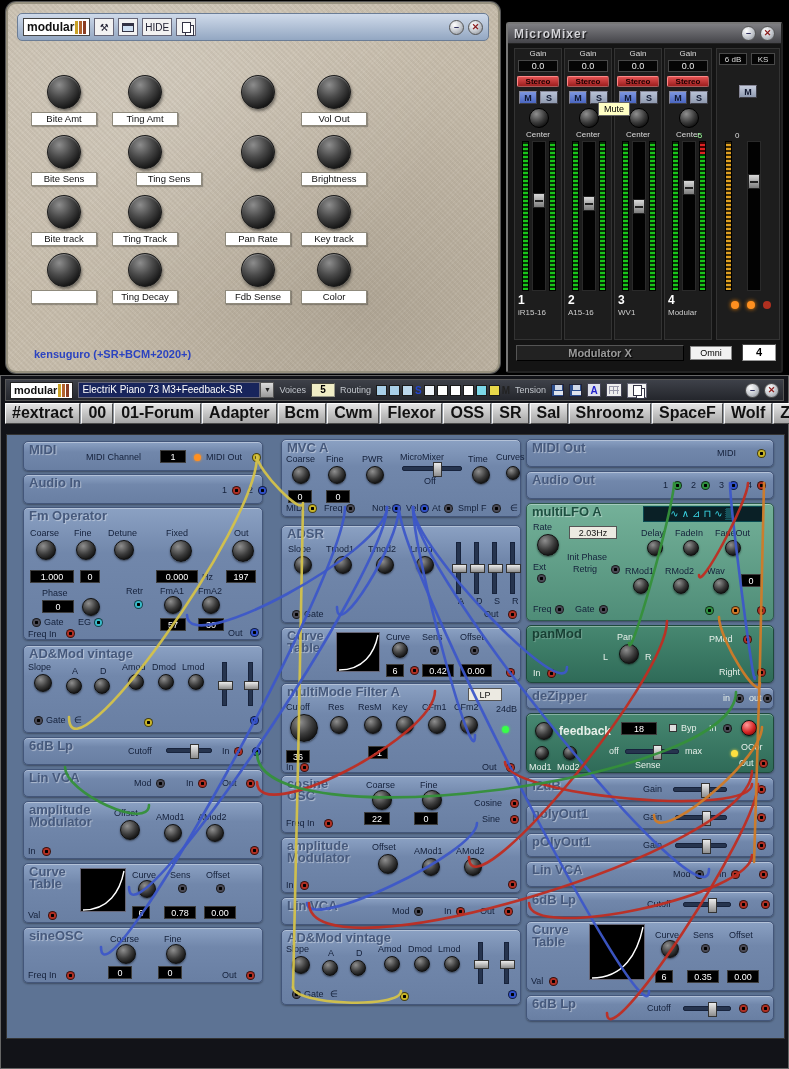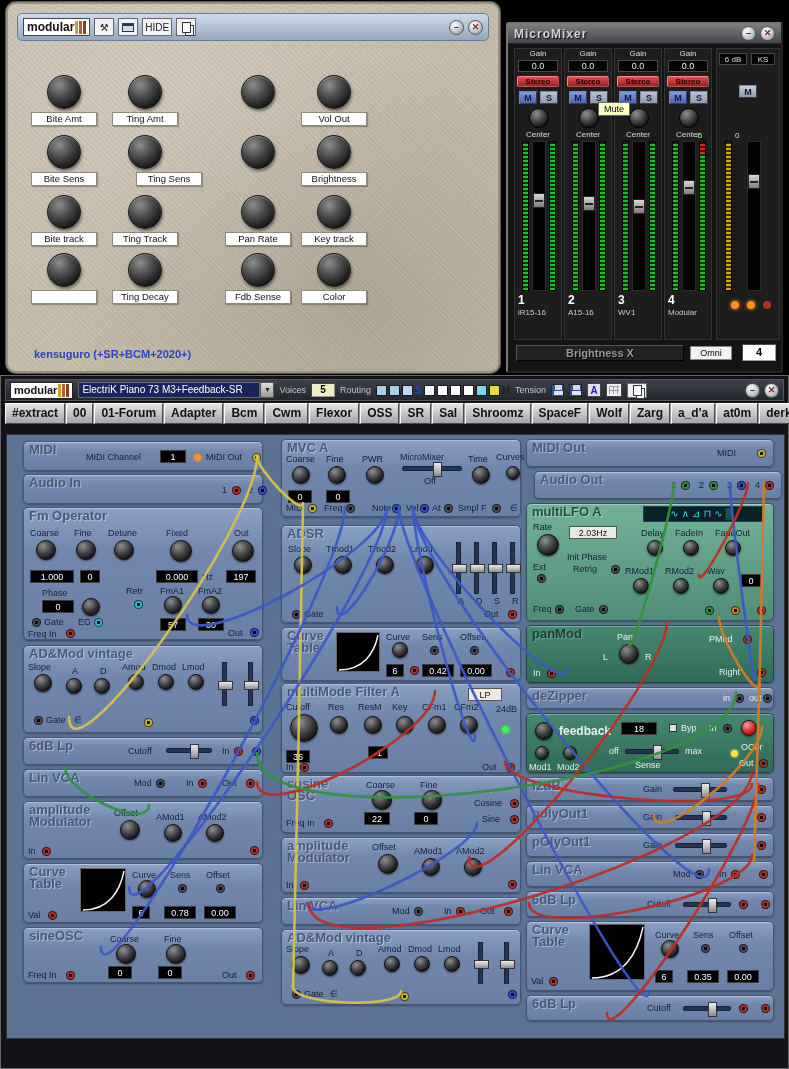--- a/index.html
+++ b/index.html
@@ -97,21 +97,21 @@
   .disk{width:13px;height:13px;background:#2e4f8e;border:1px solid #223;position:relative;}
   .disk::before{content:'';position:absolute;left:3px;top:0;width:7px;height:5px;background:#cfd8e8;}
   .disk::after{content:'';position:absolute;left:2px;bottom:1px;width:9px;height:4px;background:#dfe4ee;}
   .aico{width:14px;height:14px;background:#dde0ea;border:1px solid #445;color:#22c;font-size:10px;font-weight:bold;
     text-align:center;line-height:13px;}
   .gridico{width:16px;height:14px;background:#eee;border:1px solid #445;position:relative;}
   .gridico::before{content:'';position:absolute;inset:2px;
     background:repeating-linear-gradient(90deg,#99a 0 1px,transparent 1px 4px),repeating-linear-gradient(#99a 0 1px,transparent 1px 4px);}
   .xtabs{position:absolute;left:4px;top:27px;right:4px;height:21px;background:#8e949c;display:flex;}
   .tab{padding:0 6px;background:linear-gradient(#e4e4e4,#a6a6a6);border:1px solid;border-color:#fafafa #4a4a4a #4a4a4a #fafafa;
-    font-size:12px;font-weight:bold;color:#111;line-height:18px;margin-right:1px;white-space:nowrap;}
+    font-size:16px;font-weight:bold;color:#111;line-height:18px;margin-right:1px;white-space:nowrap;}
   .xcanvas{position:absolute;left:5px;top:58px;width:779px;height:605px;background:#5d7394;border:1px solid #333;overflow:hidden;}
   .cablesvg{position:absolute;left:0;top:0;z-index:5;pointer-events:none;}
 
   .module{position:absolute;border-radius:5px;border:1px solid #43567a;
     background:linear-gradient(180deg,#8ba1c3,#7187ab 35%,#697fa3);
     box-shadow:inset 0 1px 0 rgba(255,255,255,.35), 0 1px 2px rgba(0,0,0,.35);}
   .module.green{background:linear-gradient(180deg,#74b199,#4f8d78);border-color:#2e5c4c;}
   .module.dgreen{background:linear-gradient(180deg,#478871,#2f6b58);border-color:#1e4a3c;}
   .mhead{position:absolute;left:5px;top:2px;font-weight:bold;font-size:13px;color:#46597c;
     text-shadow:1px 1px 1px rgba(255,255,255,.45);white-space:pre-line;line-height:12px;z-index:1;}
@@ -217,21 +217,21 @@
         <div class="mms" style="left:22px;top:36px;background:linear-gradient(#c6cede,#8f9ab0);position:absolute;">M</div>
         <div class="mlbl" style="left:18px;top:82px;width:auto;">0</div>
         <div class="ledcol" style="position:absolute;left:8px;top:92px;height:150px;background:repeating-linear-gradient(to top,#e0a020 0 2px,#3a2a08 2px 4px);"></div>
         <div class="ftrack" style="position:absolute;left:30px;top:92px;height:150px;">
           <div class="fthumb" id="mfthumb" style="top: 32px;"></div>
         </div>
         <div class="mled" style="left:14px;top:252px;background:#ff9020;box-shadow:0 0 4px #f80;"></div>
         <div class="mled" style="left:30px;top:252px;background:#ff9020;box-shadow:0 0 4px #f80;"></div>
         <div class="mled" style="left:46px;top:252px;background:#b03020;"></div>
       </div>
-      <div class="mbottomA">Brightness X</div>
+      <div class="mbottomA">Modulator X</div>
       <div class="mbottomB">Omni</div>
       <div class="mbottomC">4</div>
       <div class="mtooltip">Mute</div>
     <div class="mstrip" style="left: 6px;">
           <div class="mlbl" style="top: 0px;">Gain</div>
           <div class="mgain">0.0</div>
           <div class="mstereo">Stereo</div>
           <div class="mms" style="position: absolute; left: 4px; background: linear-gradient(rgb(126, 151, 224), rgb(74, 102, 192));">M</div>
           <div class="mms" style="position: absolute; left: 25px; background: linear-gradient(rgb(185, 194, 214), rgb(143, 154, 176));">S</div>
           <div class="mknob"></div>
@@ -683,21 +683,21 @@
           <div class="lb" style="left: 22px; top: 59px;">Gate</div>
           <div class="lb" style="left: 48px; top: 59px;">∈</div>
           <div class="jk" style="background: radial-gradient(circle, rgb(0, 0, 0) 28%, rgb(200, 180, 40) 34%); left: 118px; top: 62px;"></div>
           <div class="jk" style="background: radial-gradient(circle, rgb(0, 0, 0) 28%, rgb(48, 80, 200) 34%); left: 226px; top: 60px;"></div>
         </div>
         <div class="module" style="left: 519px; top: 4px; width: 248px; height: 28px;">
           <div class="mhead">MIDI Out</div>
           <div class="lb" style="left: 190px; top: 8px;">MIDI</div>
           <div class="jk" style="background: radial-gradient(circle, rgb(0, 0, 0) 28%, rgb(200, 180, 40) 34%); left: 230px; top: 9px;"></div>
         </div>
-        <div class="module" style="left: 519px; top: 36px; width: 248px; height: 28px; margin-left: 8px;">
+        <div class="module" style="left: 519px; top: 36px; width: 248px; height: 28px;">
           <div class="mhead">Audio Out</div>
           <div class="lb" style="left: 136px; top: 8px;">1</div>
           <div class="jk" style="background: radial-gradient(circle, rgb(0, 0, 0) 28%, rgb(47, 144, 64) 34%); left: 146px; top: 9px;"></div>
           <div class="lb" style="left: 164px; top: 8px;">2</div>
           <div class="jk" style="background: radial-gradient(circle, rgb(0, 0, 0) 28%, rgb(47, 144, 64) 34%); left: 174px; top: 9px;"></div>
           <div class="lb" style="left: 192px; top: 8px;">3</div>
           <div class="jk" style="background: radial-gradient(circle, rgb(0, 0, 0) 28%, rgb(48, 80, 200) 34%); left: 202px; top: 9px;"></div>
           <div class="lb" style="left: 220px; top: 8px;">4</div>
           <div class="jk" style="background: radial-gradient(circle, rgb(0, 0, 0) 28%, rgb(176, 48, 36) 34%); left: 230px; top: 9px;"></div>
         </div>

